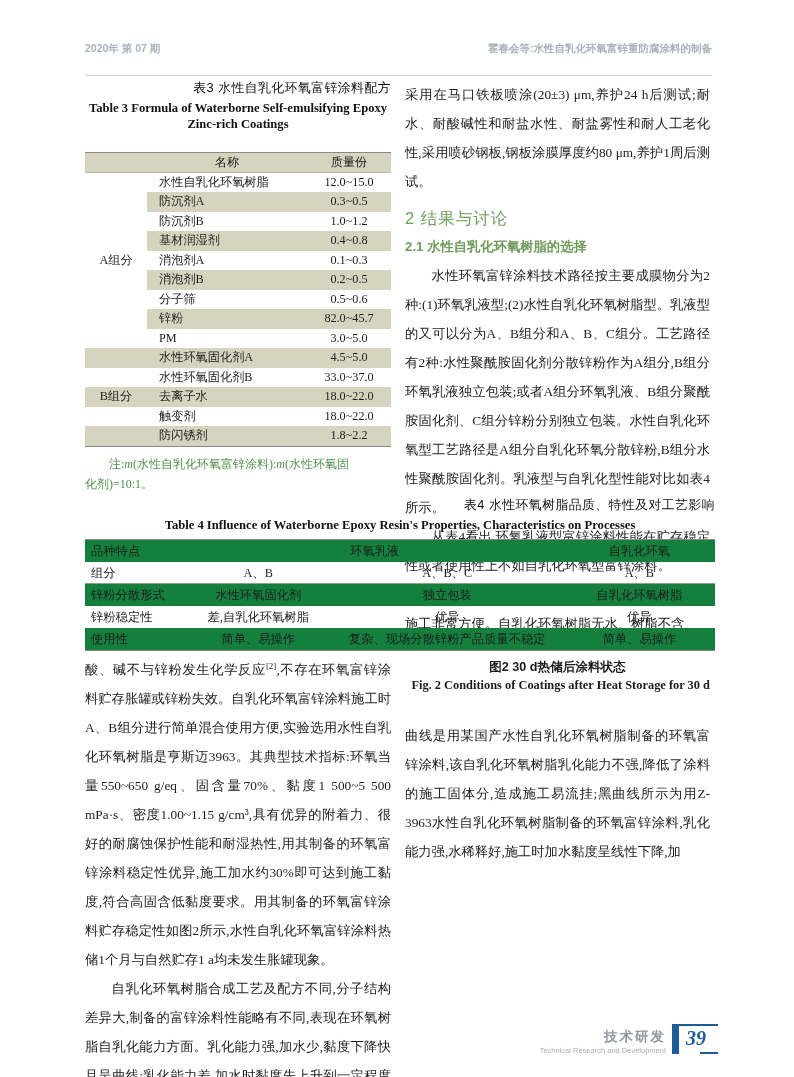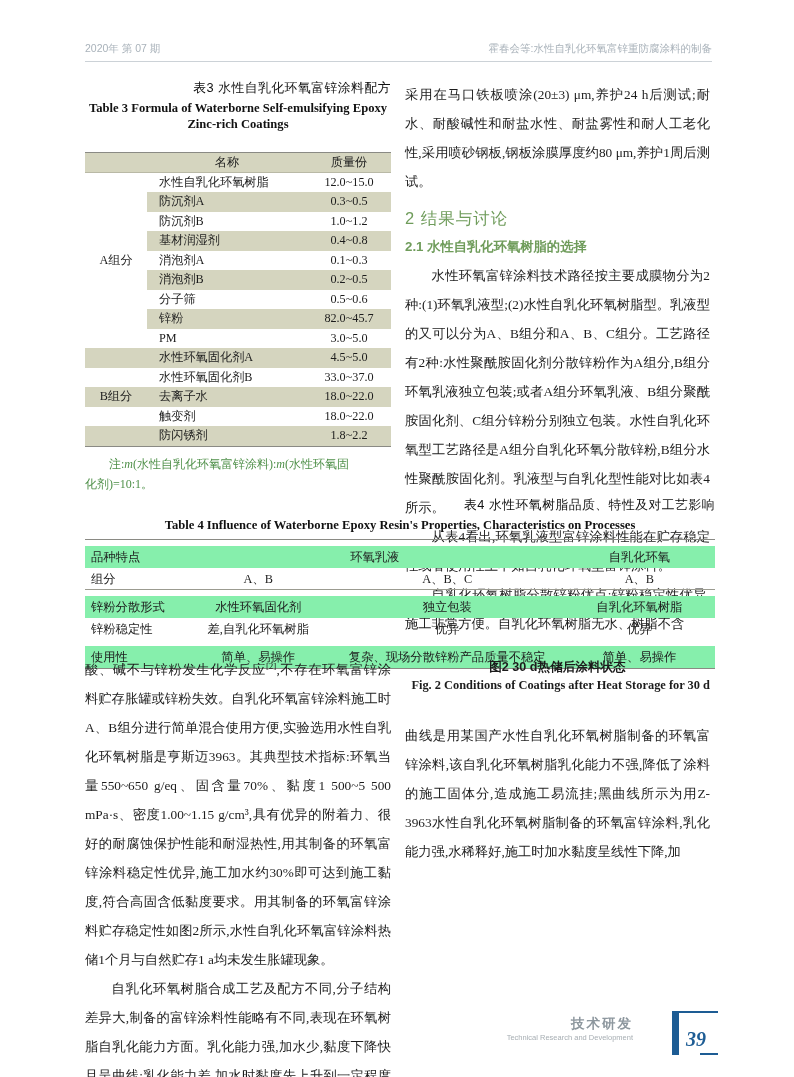--- a/index.html
+++ b/index.html
@@ -13,21 +13,22 @@
     color: #1c1c1c;
     overflow: hidden;
   }
   
   .pg-header {
     position: absolute; left: 85px; right: 82px; top: 42px;
     display: flex; justify-content: space-between; align-items: flex-end;
     font-family: "Liberation Sans", sans-serif;
     font-size: 10.5px; color: #a9b2ba;
     border-bottom: 1px solid #ccd2d7;
-    padding-bottom: 5px;
+    padding-bottom: 19px;
+    font-weight: bold;
   }
   
   .cols { position: absolute; left: 85px; right: 84px; display: flex; }
   .cols.top { top: 80px; }
   .cols.bottom { top: 652px; }
   .col-l { width: 306px; margin-right: 14px; }
   .col-r { width: 305px; }
   
   .para {
     font-size: 13.3px; line-height: 29px;
@@ -72,21 +73,21 @@
   }
   .h3 {
     font-family: "Liberation Sans", sans-serif;
     color: #6f9c5b; font-size: 13.3px; font-weight: bold;
     margin: 2px 0 5px 0;
   }
   
   .t4block { position: absolute; left: 85px; right: 79px; top: 497px; }
   .table4 { margin-top: 6px; border-top: 1.4px solid #8a8a84; border-bottom: 1.4px solid #8a8a84; font-size: 12.3px; }
   .r4 { display: flex; height: 22px; line-height: 22px; }
-  .r4.shade { background: #86efac; margin-top: 6px; }
+  .r4.shade { background: #15803d; }
   .r4.hline { border-bottom: 1px solid #9b9b90; }
   .c4 { text-align: center; }
   .c4.k { width: 16%; text-align: left; padding-left: 6px; }
   .c4.a { width: 23%; }
   .c4.b { width: 37%; }
   .c4.c { width: 24%; }
   .c4.span2 { width: 60%; }
   
   .figure { margin-left: 50px; margin-bottom: 6px; }
   .photo {
@@ -140,23 +141,22 @@
   }
   .foot-text { text-align: right; margin-right: 6px; padding-top: 4px; }
   .foot-cn {
     font-family: "Liberation Sans", sans-serif; font-weight: bold;
     font-size: 13.5px; color: #8d979e; letter-spacing: 2px;
   }
   .foot-en { font-family: "Liberation Sans", sans-serif; font-size: 7.5px; color: #a7aeb3; }
   .pagenum-box {
     border-left: 7px solid #1d5c94;
     border-top: 2px solid #1d5c94;
-    padding: 15px 12px 4px 7px;
+    padding: 1px 12px 4px 7px;
     position: relative;
-    margin-left: 33px;
   }
   .pagenum-box::after{
     content:""; position:absolute; right:0; bottom:0; width:18px; height:2px; background:#1d5c94;
   }
   .pagenum {
     font-family: "Liberation Serif", serif; font-style: italic; font-weight: bold;
     font-size: 20px; color: #1d5c94;
   }
 </style>
 </head>

